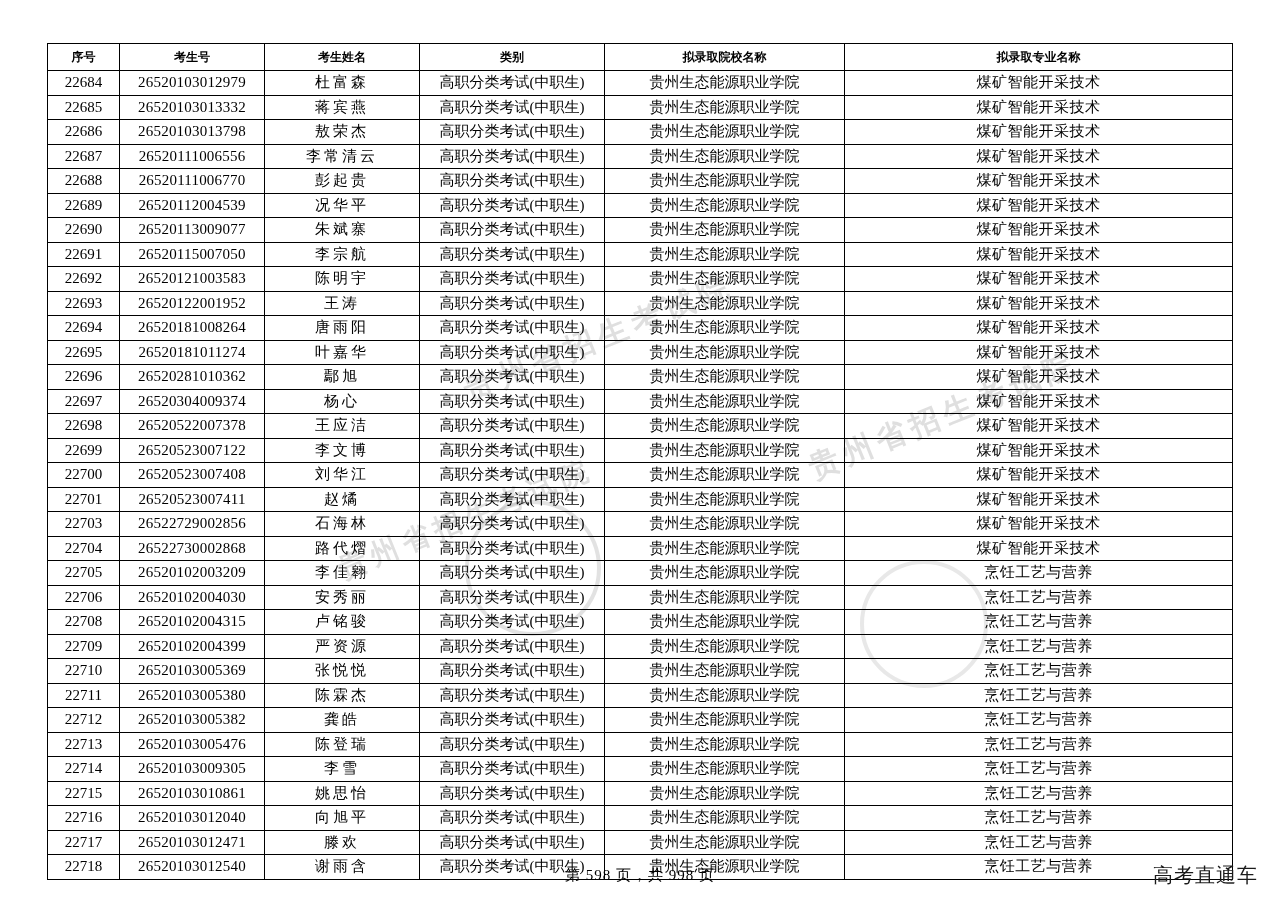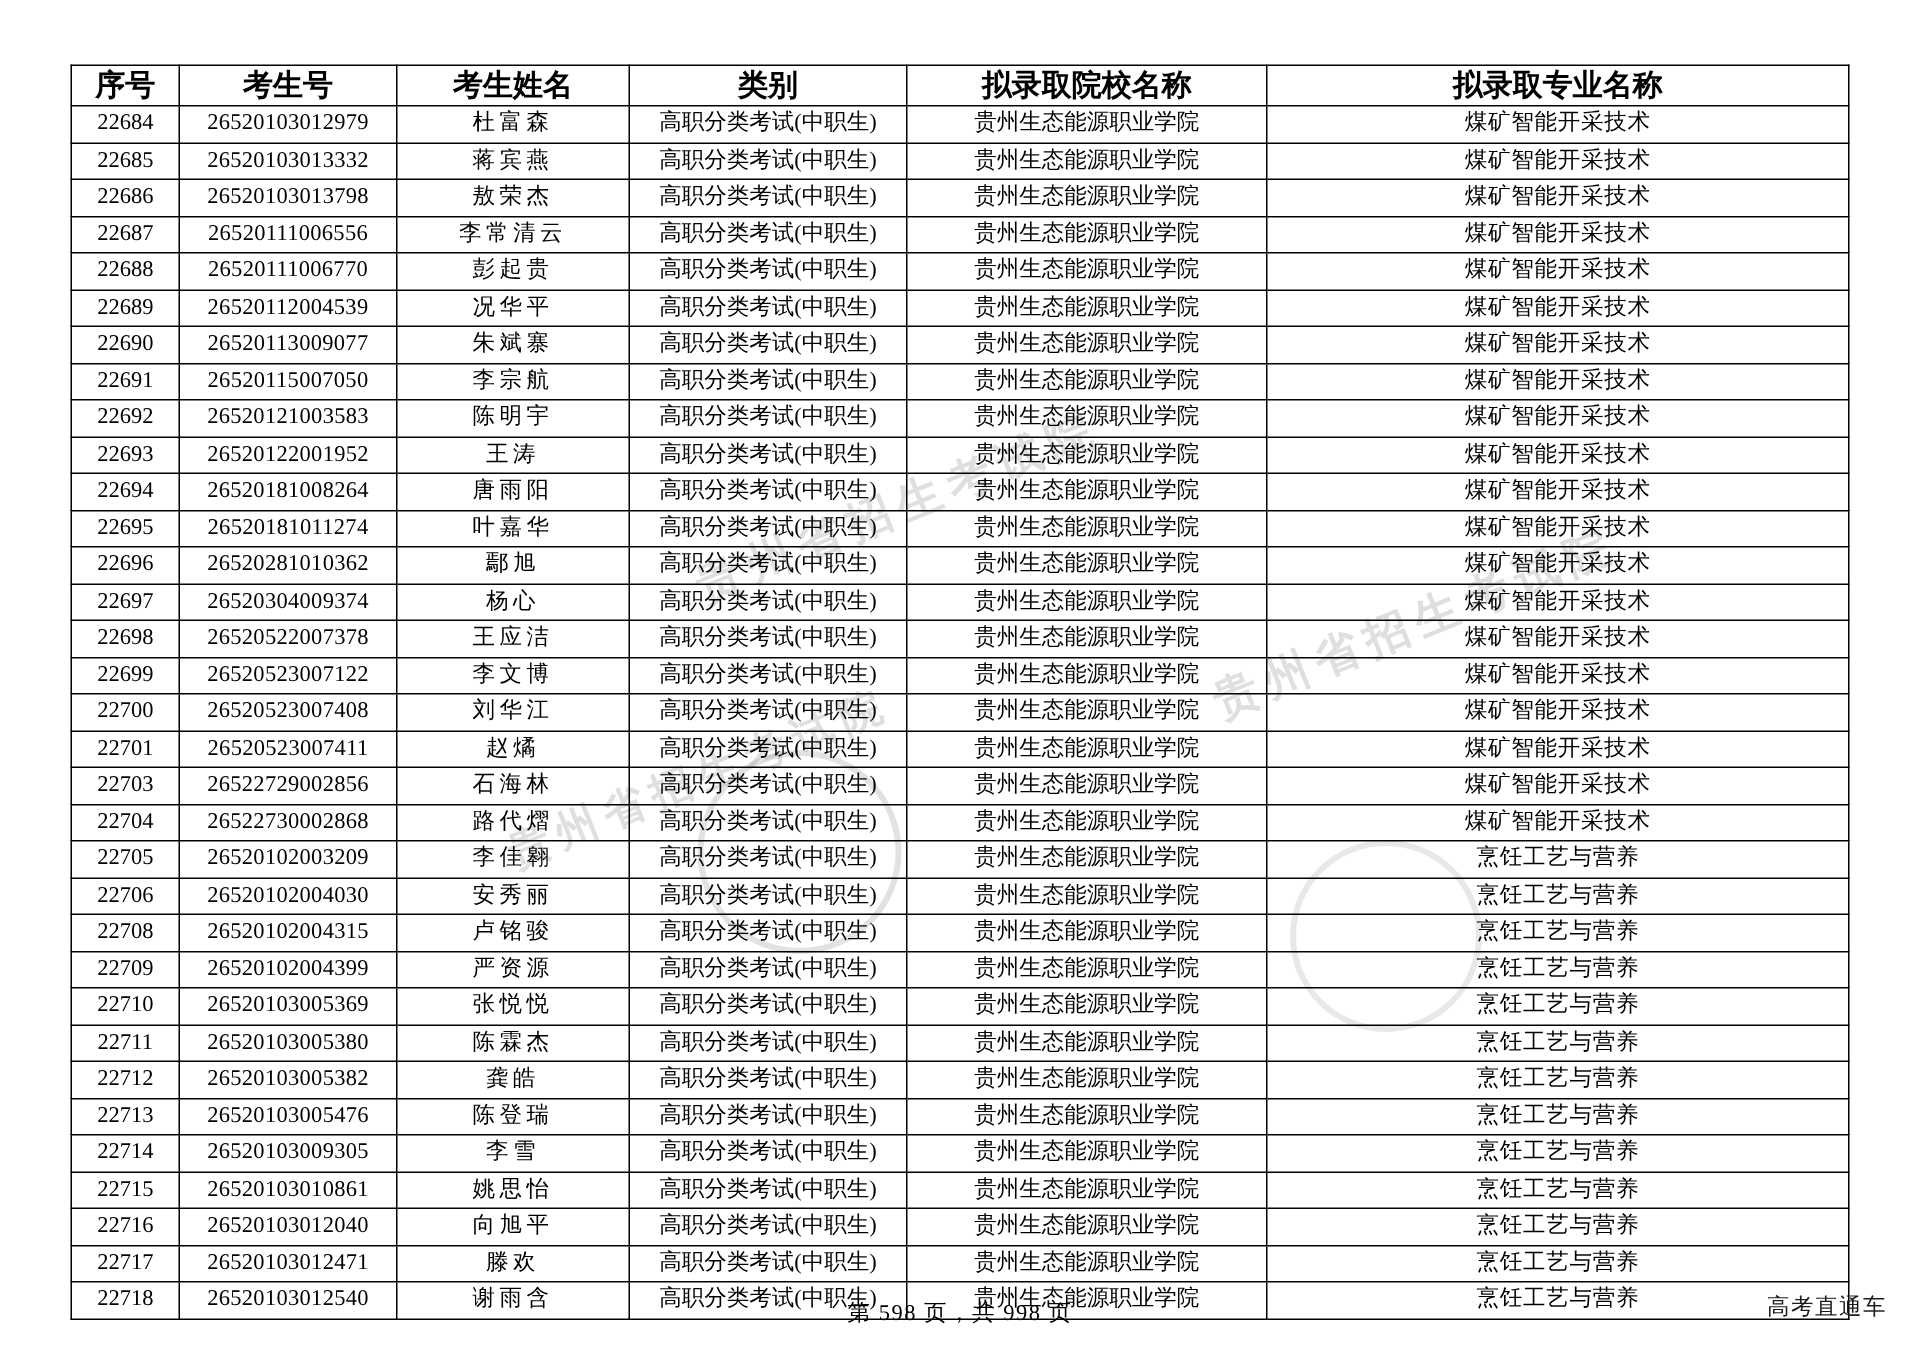--- a/index.html
+++ b/index.html
@@ -35,21 +35,21 @@
     vertical-align: middle;
     padding: 0;
     height: 23.5px;
     line-height: 23.5px;
     font-size: 15px;
     white-space: nowrap;
     overflow: hidden;
   }
   table.roster th {
     font-weight: bold;
-    font-size: 20px;
+    font-size: 12px;
     height: 26px;
     line-height: 26px;
   }
   col.c-seq    { width: 72px; }
   col.c-exam   { width: 145px; }
   col.c-name   { width: 155px; }
   col.c-cat    { width: 185px; }
   col.c-school { width: 240px; }
   col.c-major  { width: 388px; }
 
@@ -66,21 +66,21 @@
     top: 866px;
     width: 1280px;
     text-align: center;
     font-size: 15px;
     letter-spacing: 1px;
   }
   .brand {
     position: absolute;
     right: 22px;
     top: 862px;
-    font-size: 15px;
+    font-size: 20px;
     font-family: "Liberation Sans", sans-serif;
     color: #1a1a1a;
     letter-spacing: 1px;
   }
 
   
   .wm {
     position: absolute;
     color: rgba(150,150,150,0.30);
     font-weight: bold;

